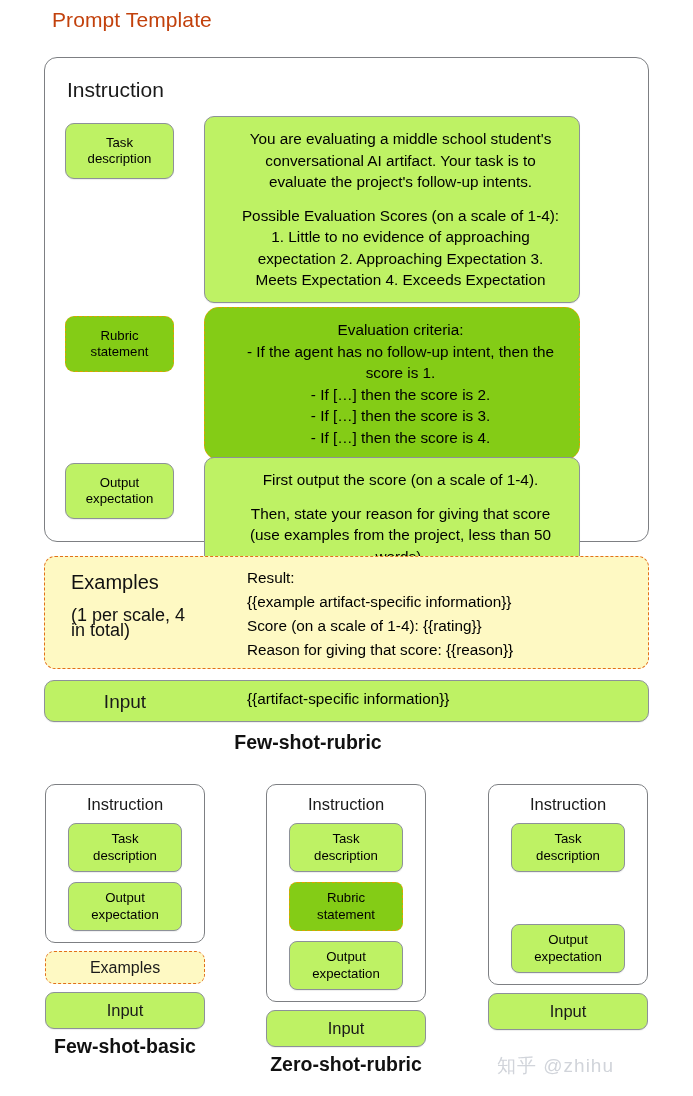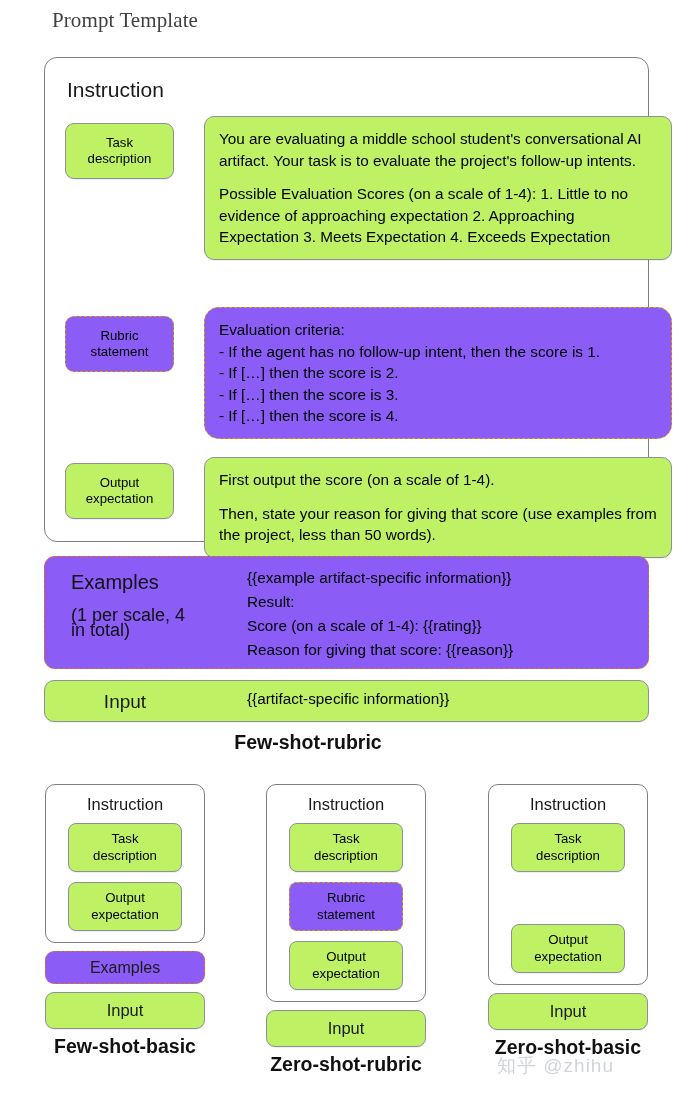--- a/index.html
+++ b/index.html
@@ -17,44 +17,43 @@
     -webkit-font-smoothing: antialiased;
   }
 
   
   .page-title {
     position: absolute;
     left: 52px;
     top: 8px;
     font-size: 21px;
     letter-spacing: 0.1px;
-    color: #404040;
-    font-family: Liberation Serif, serif;
+    color: #c2410c;
   }
 
   
   .box {
     box-sizing: border-box;
     border-radius: 9px;
     display: flex;
     align-items: center;
     justify-content: center;
     text-align: center;
   }
   .blue {
     background: #bef264;
     border: 1.3px solid #8d9199;
     box-shadow: 0 1px 1px rgba(0,0,0,0.07);
   }
   .yellow {
-    background: #8b5cf6;
+    background: #84cc16;
     border: 1.8px dashed #e0a000;
   }
   .peach {
-    background: #8b5cf6;
+    background: #fef9c3;
     border: 1.8px dashed #e2701a;
   }
 
   
   .instruction-panel {
     position: absolute;
     left: 44px;
     top: 57px;
     width: 605px;
     height: 485px;
@@ -84,27 +83,27 @@
   .tag {
     position: absolute;
     width: 109px;
     font-size: 13.2px;
     line-height: 16px;
     padding: 6px 2px;
   }
   .content {
     position: absolute;
     left: 159px;
-    width: 468px;
+    width: 376px;
     box-sizing: border-box;
     border-radius: 10px;
-    padding: 11px 13px 11px 14px;
+    padding: 11px 13px 11px 30px;
     font-size: 15.3px;
     line-height: 21.5px;
-    text-align: left;
+    text-align: center;
     display: block;
   }
   .content p { margin: 0 0 12px 0; }
   .content p:last-child { margin-bottom: 0; }
   .content .tight { margin: 0; }
 
   
   #tag-task      { left: 20px;  top: 65px;  height: 56px; }
   #content-task  { top: 58px; }
   #tag-rubric    { left: 20px;  top: 258px; height: 56px; }
@@ -314,22 +313,22 @@
 
 <div class="examples-band peach">
   <div class="examples-label">
     <div class="big">Examples</div>
     <div class="small">
       <span>(1 per scale, 4</span><br>
       <span>in total)</span>
     </div>
   </div>
   <div class="examples-lines">
+    <div>Result:</div>
     <div>{{example artifact-specific information}}</div>
-    <div>Result:</div>
     <div>Score (on a scale of 1-4): {{rating}}</div>
     <div>Reason for giving that score: {{reason}}</div>
   </div>
 </div>
 
 <div class="input-band blue">
   <div class="lbl">Input</div>
   <div class="val">{{artifact-specific information}}</div>
 </div>
 
@@ -378,16 +377,15 @@
     <div class="vbox blue spacer-gap">
       <span>Task</span><br>
       <span>description</span>
     </div>
     <div class="vbox blue">
       <span>Output</span><br>
       <span>expectation</span>
     </div>
   </div>
   <div class="vband blue">Input</div>
-  <div class="vcaption">Zero-shot-basic</div>
 </div>
 
 <div class="watermark">知乎 @zhihu</div>
 
 </body></html>

